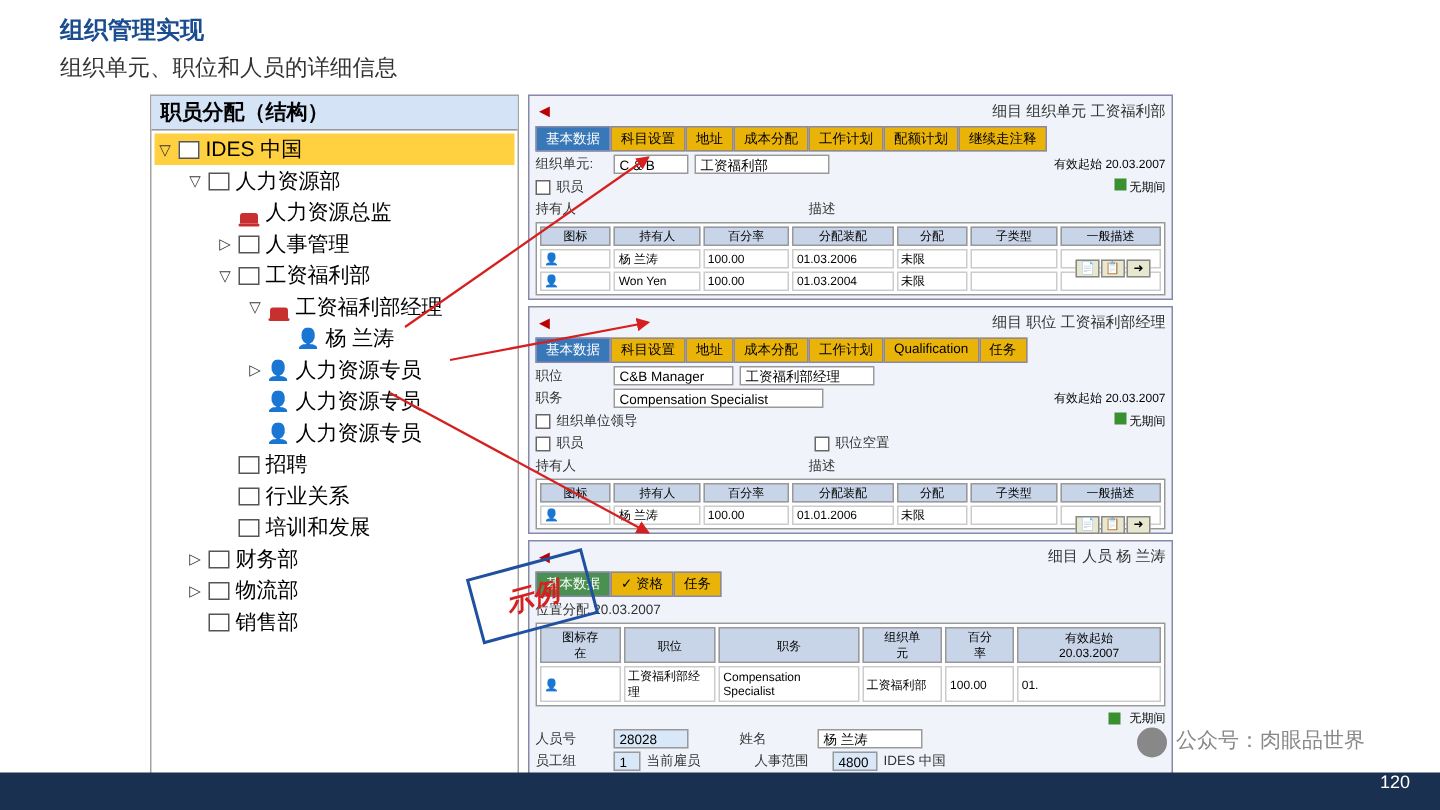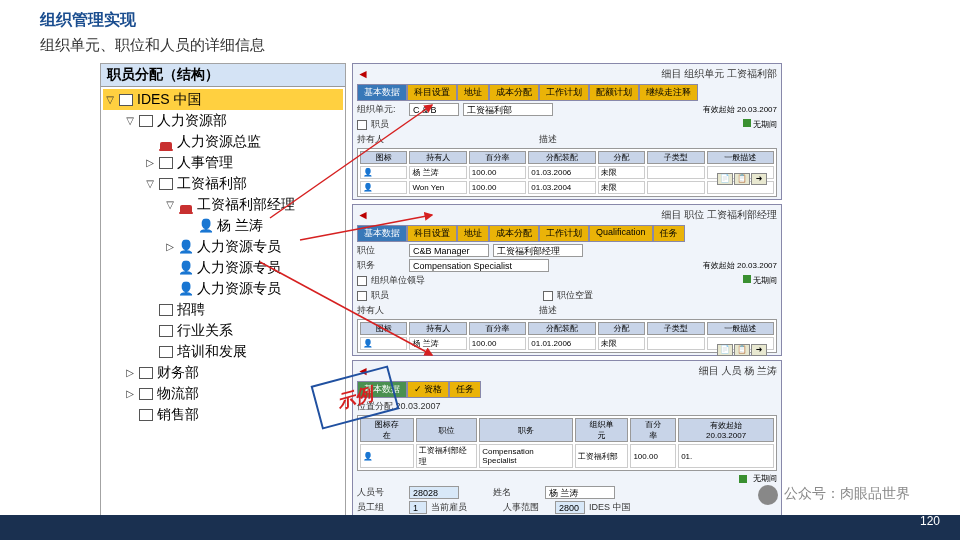--- a/index.html
+++ b/index.html
@@ -325,21 +325,21 @@
         <span class="fld-lbl">人员号</span>
         <span class="fld-val" style="background:#d8e8f8">28028</span>
         <span class="fld-lbl" style="margin-left:30px">姓名</span>
         <span class="fld-val" style="min-width:70px">杨 兰涛</span>
       </div>
       <div class="field-row">
         <span class="fld-lbl">员工组</span>
         <span class="fld-val" style="min-width:18px;background:#d8e8f8">1</span>
         <span class="fld-lbl">当前雇员</span>
         <span class="fld-lbl" style="margin-left:20px">人事范围</span>
-        <span class="fld-val" style="min-width:30px;background:#d8e8f8">2800</span>
+        <span class="fld-val" style="min-width:30px;background:#d8e8f8">4800</span>
         <span class="fld-lbl">IDES 中国</span>
       </div>
       <div class="field-row">
         <span class="fld-lbl">员工子组</span>
         <span class="fld-val" style="min-width:18px;background:#d8e8f8">X0</span>
         <span class="fld-lbl">付薪雇员</span>
         <span class="fld-lbl" style="margin-left:20px">成本中心</span>
         <span class="fld-val" style="min-width:30px;background:#d8e8f8">4010</span>
         <span class="fld-lbl">人力资源部</span>
       </div>

